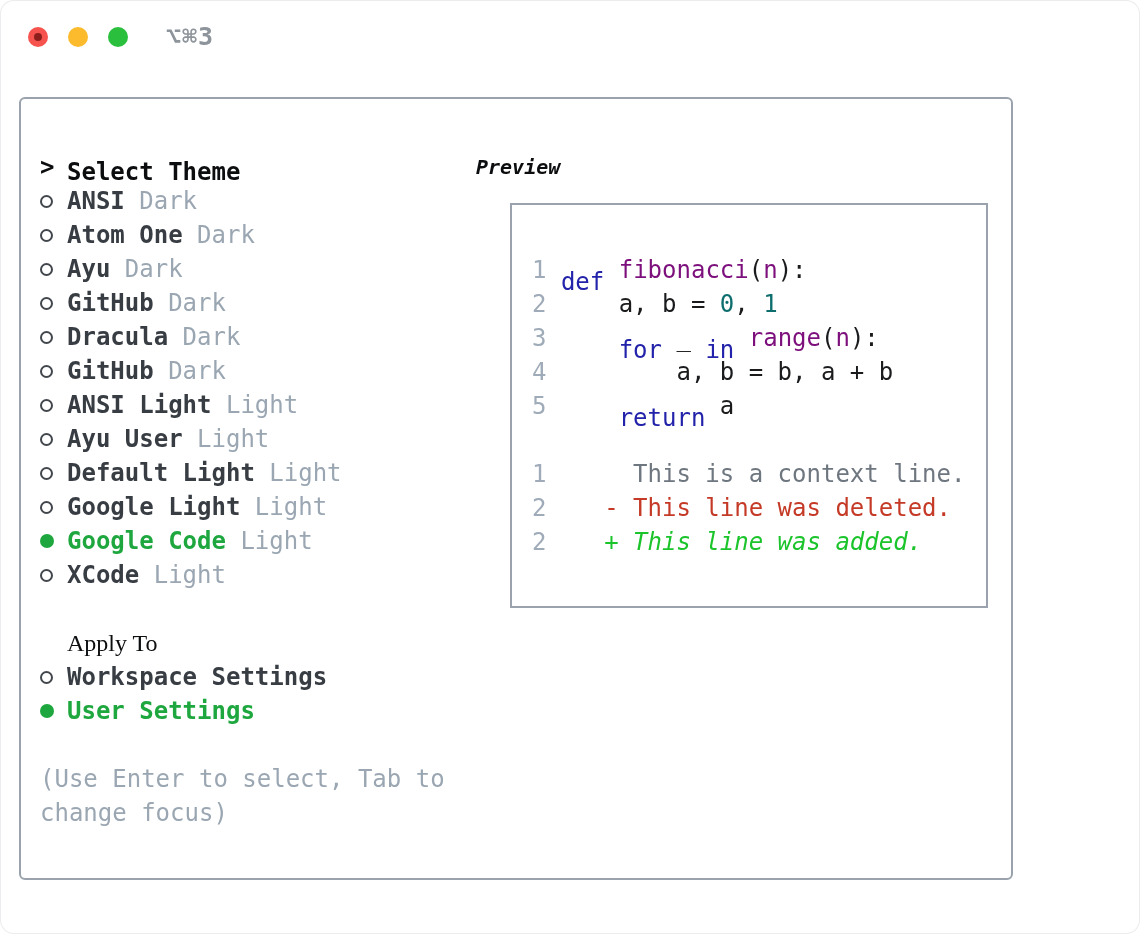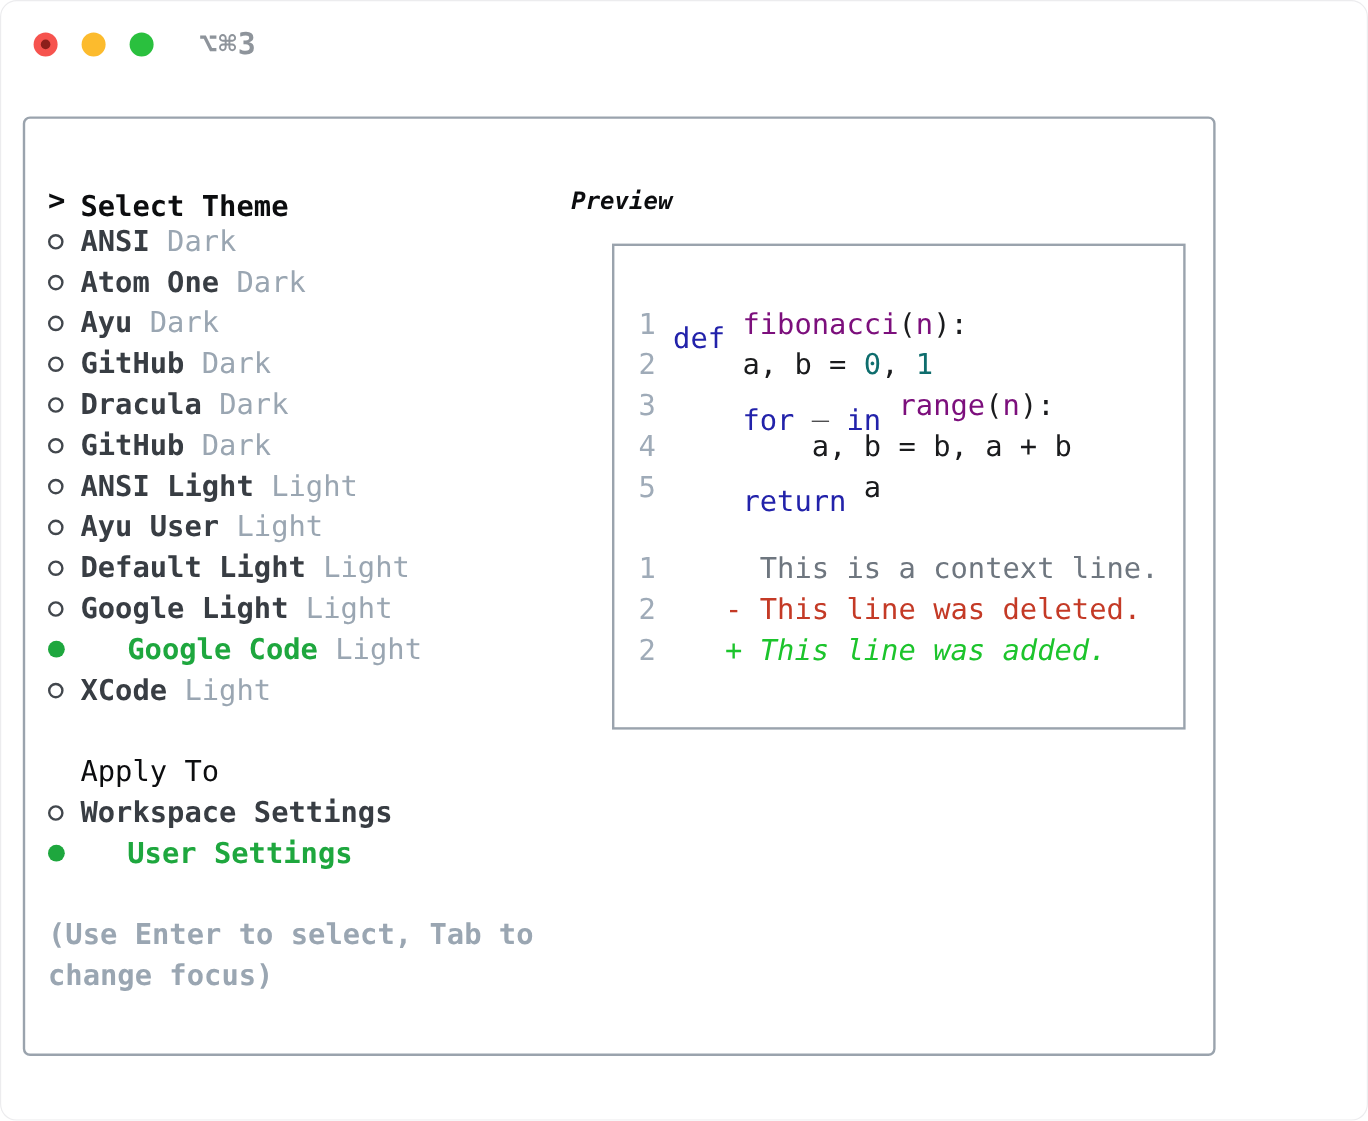--- a/index.html
+++ b/index.html
@@ -40,29 +40,29 @@
   .ring {
     width: 13px; height: 13px; box-sizing: border-box;
     border: 2px solid #42474d; border-radius: 50%;
   }
   .dot { width: 14px; height: 14px; border-radius: 50%; background: var(--accent-green); }
   .arrow { font-weight: 700; color: var(--heading); font-size: 24px; }
 
   .list { position: absolute; left: 19px; top: 51px; }
   .heading-text { font-weight: 700; color: var(--heading); margin-top: 10px; }
   .item-name { color: var(--text-dark); font-weight: bold; }
-  .item-name.selected { color: var(--accent-green); margin-left: 39px; }
+  .item-name.selected { color: var(--accent-green); }
   .item-variant { color: var(--muted); }
 
   .apply-block { position: absolute; left: 19px; top: 527px; }
-  .apply-title { color: var(--heading); }
+  .apply-title { color: var(--heading); font-family: Liberation Serif, serif; }
 
   .hint {
     position: absolute; left: 19px; top: 663px; width: 420px;
-    color: var(--muted); font-size: 24px; line-height: 34px; font-weight: bold;
+    color: var(--muted); font-size: 24px; line-height: 34px;
   }
 
   
   .preview-title {
     position: absolute; left: 455px; top: 51px; height: 34px;
     display: flex; align-items: center;
     font-size: 20px; font-weight: 700; color: var(--heading); font-style: italic;
   }
   .preview-box {
     position: absolute; left: 489px; top: 104px; width: 478px; height: 405px;

